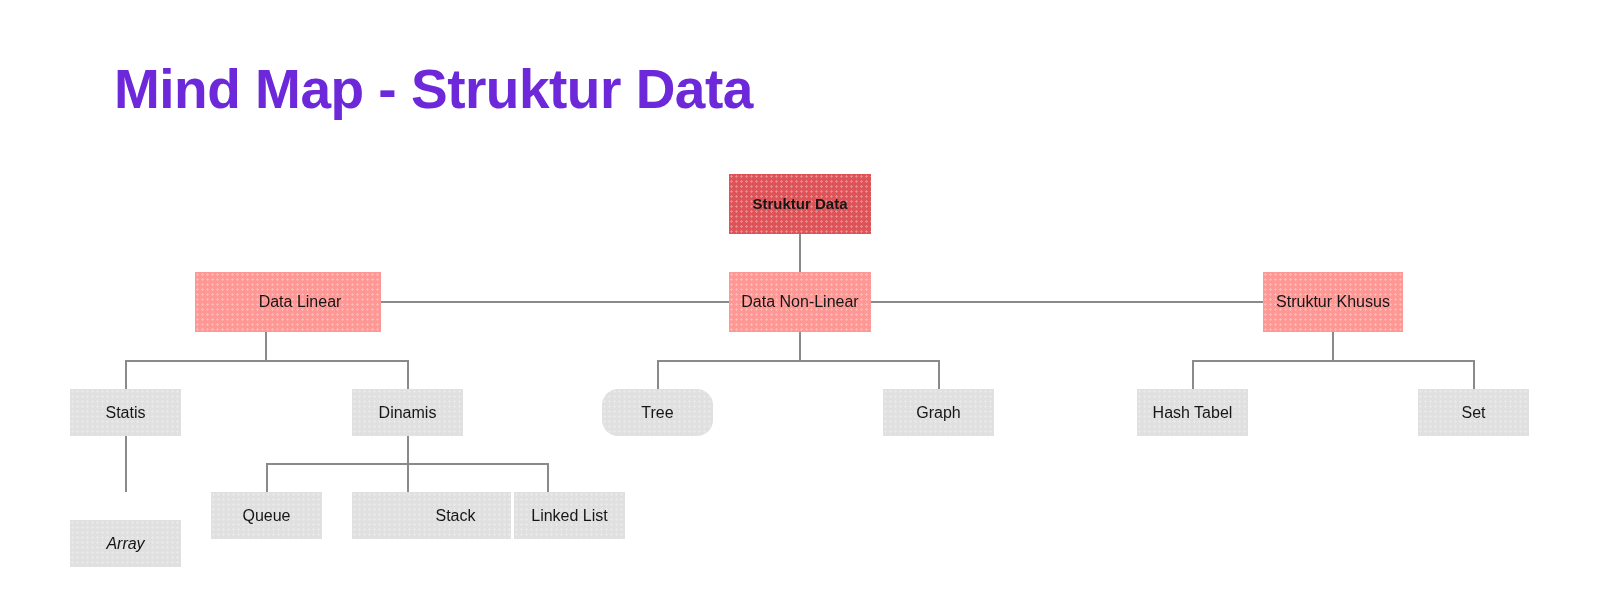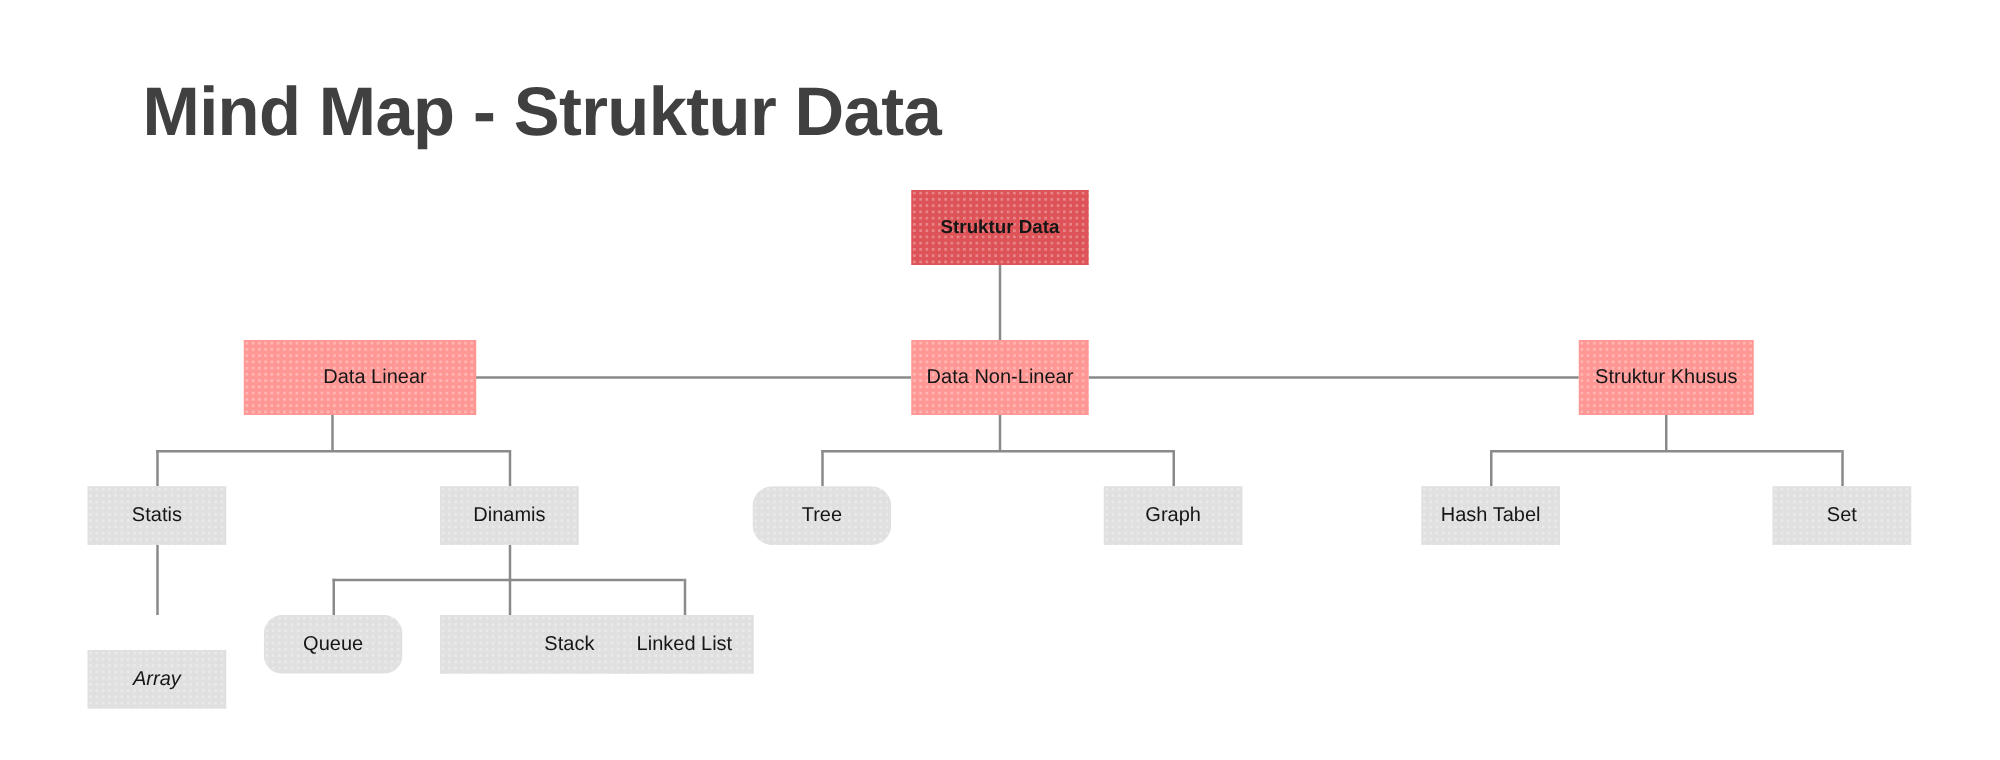--- a/index.html
+++ b/index.html
@@ -13,38 +13,38 @@
   }
   .title {
     position: absolute;
     left: 114px;
     top: 58px;
     margin: 0;
     font-size: 55px;
     line-height: 1.15;
     font-weight: 800;
     letter-spacing: -0.5px;
-    color: #404040;
+    color: #6d28d9;
     white-space: nowrap;
   }
   .node {
     position: absolute;
     display: flex;
     align-items: center;
     justify-content: center;
     text-align: center;
     color: #161616;
     font-size: 16px;
     line-height: 1.1;
     white-space: nowrap;
     
     background-image: radial-gradient(rgba(255,255,255,0.30) 1px, rgba(0,0,0,0) 1.2px);
     background-size: 5px 5px;
   }
-  .node.root   { background-color: #DD5357; font-weight: 700; font-size: 15px; }
+  .node.root   { background-color: #DD5357; font-weight: 700; font-size: 15px; margin-top: 22px; }
   .node.branch { background-color: #FF9795; }
   .node.leaf   { background-color: #E0E0E0; }
   .edge { position: absolute; background: #8a8a8a; }
   .edge.h { height: 2px; }
   .edge.v { width: 2px; }
   .footer {
     position: absolute;
     top: 557px;
     right: 101px;
     font-size: 10px;
@@ -86,17 +86,17 @@
       <div class="node branch" style="left: 195px; top: 272px; width: 162px; height: 60px; padding-left: 24px;">Data Linear</div>
       <div class="node branch" style="left: 729px; top: 272px; width: 142px; height: 60px;">Data Non-Linear</div>
       <div class="node branch" style="left: 1263px; top: 272px; width: 140px; height: 60px;">Struktur Khusus</div>
       <div class="node leaf" style="left: 70px; top: 389px; width: 111px; height: 47px;">Statis</div>
       <div class="node leaf" style="left: 352px; top: 389px; width: 111px; height: 47px;">Dinamis</div>
       <div class="node leaf" style="left: 602px; top: 389px; width: 111px; height: 47px; border-radius: 16px;">Tree</div>
       <div class="node leaf" style="left: 883px; top: 389px; width: 111px; height: 47px;">Graph</div>
       <div class="node leaf" style="left: 1137px; top: 389px; width: 111px; height: 47px;">Hash Tabel</div>
       <div class="node leaf" style="left: 1418px; top: 389px; width: 111px; height: 47px;">Set</div>
       <div class="node leaf" style="left: 70px; top: 520px; width: 111px; height: 47px; font-style: italic;">Array</div>
-      <div class="node leaf" style="left: 211px; top: 492px; width: 111px; height: 47px; border-radius: 15px;">Queue</div>
+      <div class="node leaf" style="left: 211px; top: 492px; width: 111px; height: 47px;">Queue</div>
       <div class="node leaf" style="left: 352px; top: 492px; width: 111px; height: 47px; padding-left: 48px;">Stack</div>
-      <div class="node leaf" style="left: 492px; top: 492px; width: 111px; height: 47px;">Linked List</div>
+      <div class="node leaf" style="left: 514px; top: 492px; width: 111px; height: 47px;">Linked List</div>
     </div>
 </div>
 
 </body></html>

